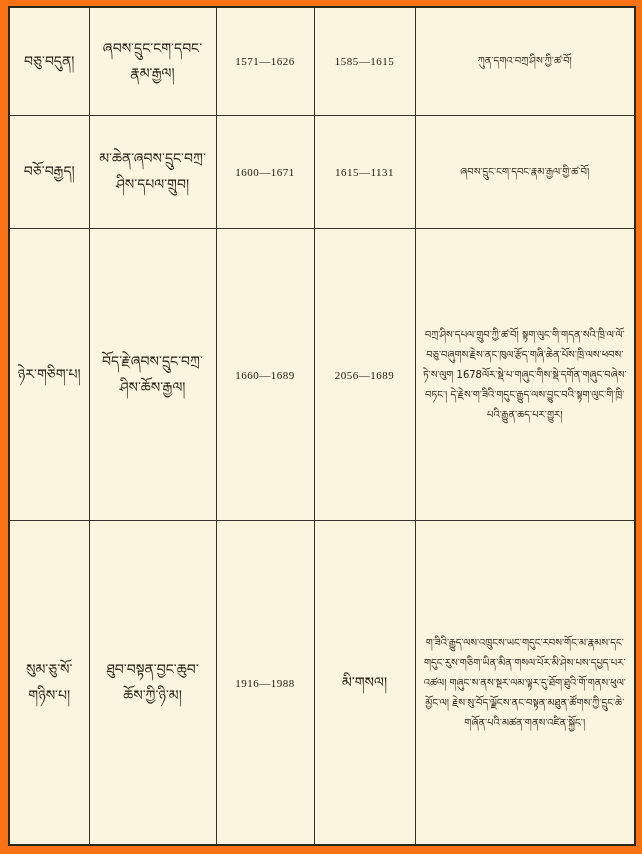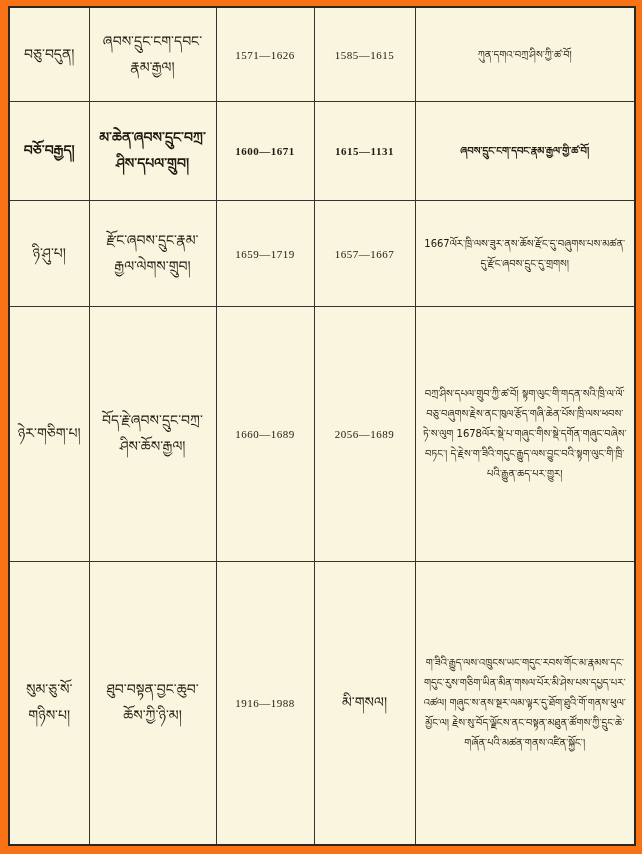--- a/index.html
+++ b/index.html
@@ -31,21 +31,21 @@
     vertical-align: middle;
     text-align: center;
     padding: 4px 7px;
     overflow-wrap: break-word;
     word-break: normal;
   }
   table.doc-table {
     border: 2px solid #2a281f;
   }
   tr.r1 { height: 87px; }
-  tr.r2 { height: 91px; font-weight: bold; }
+  tr.r2 { height: 91px; }
   tr.r3 { height: 71px; }
   tr.r4 { height: 97px; }
   tr.r5 { height: 234px; }
   tr.r6 { height: 260px; }
   .tib {
     font-size: 14px;
     line-height: 1.85;
   }
   .tib-long {
     font-size: 10px;
@@ -78,27 +78,20 @@
         <td class="num">1585—1615</td>
         <td class="tib-long">ཀུན་དགའ་བཀྲ་ཤིས་ཀྱི་ཚ་བོ།</td>
       </tr>
       <tr class="r2">
         <td class="tib">བཅོ་བརྒྱད།</td>
         <td class="tib">མ་ཆེན་ཞབས་དྲུང་བཀྲ་ཤིས་དཔལ་གྲུབ།</td>
         <td class="num">1600—1671</td>
         <td class="num">1615—1131</td>
         <td class="tib-long">ཞབས་དྲུང་ངག་དབང་རྣམ་རྒྱལ་གྱི་ཚ་བོ།</td>
       </tr>
-      <tr class="r4">
-        <td class="tib">ཉི་ཤུ་པ།</td>
-        <td class="tib">རྫོང་ཞབས་དྲུང་རྣམ་རྒྱལ་ལེགས་གྲུབ།</td>
-        <td class="num">1659—1719</td>
-        <td class="num">1657—1667</td>
-        <td class="tib-long">1667ལོར་ཁྲི་ལས་ཟུར་ནས་ཆོས་རྫོང་དུ་བཞུགས་པས་མཚན་དུ་རྫོང་ཞབས་དྲུང་དུ་གྲགས།</td>
-      </tr>
       <tr class="r5">
         <td class="tib">ཉེར་གཅིག་པ།</td>
         <td class="tib">བོད་རྗེ་ཞབས་དྲུང་བཀྲ་ཤིས་ཆོས་རྒྱལ།</td>
         <td class="num">1660—1689</td>
         <td class="num">2056—1689</td>
         <td class="tib-long">བཀྲ་ཤིས་དཔལ་གྲུབ་ཀྱི་ཚ་བོ། སྟག་ལུང་གི་གདན་སའི་ཁྲི་ལ་ལོ་བཅུ་བཞུགས་རྗེས་ནང་ཁུལ་རྩོད་གཞི་ཆེན་པོས་ཁྲི་ལས་ཕབས་ཏེ་ས་ལུག 1678ལོར་སྡེ་པ་གཞུང་གིས་སྡེ་དགོན་གཞུང་བཞེས་བཏང་། དེ་རྗེས་ག་ཟིའི་གདུང་རྒྱུད་ལས་བྱུང་བའི་སྟག་ལུང་གི་ཁྲི་པའི་རྒྱུན་ཆད་པར་གྱུར།</td>
       </tr>
       <tr class="r6">
         <td class="tib">སུམ་ཅུ་སོ་གཉིས་པ།</td>
         <td class="tib">ཐུབ་བསྟན་བྱང་ཆུབ་ཆོས་ཀྱི་ཉི་མ།</td>

